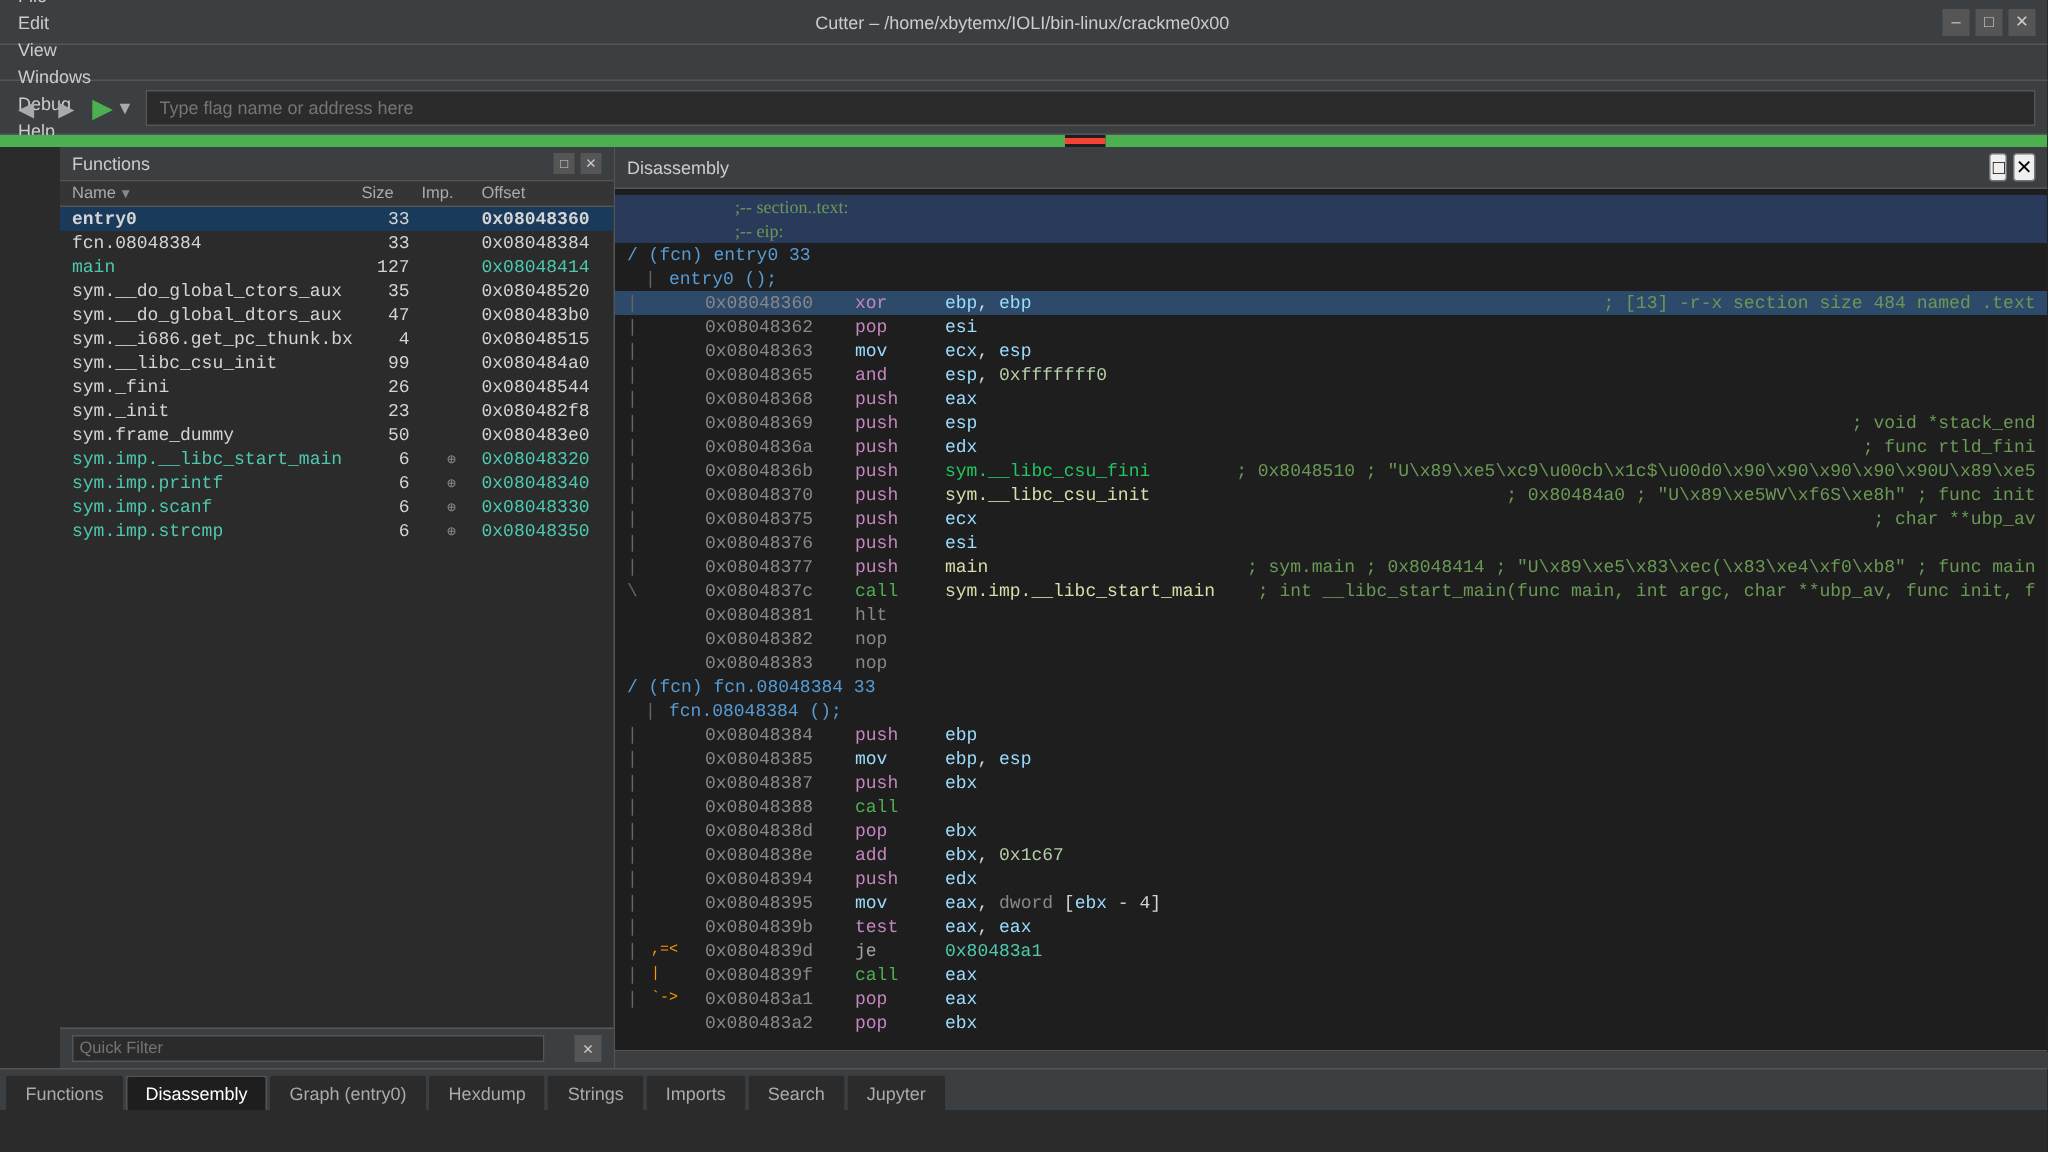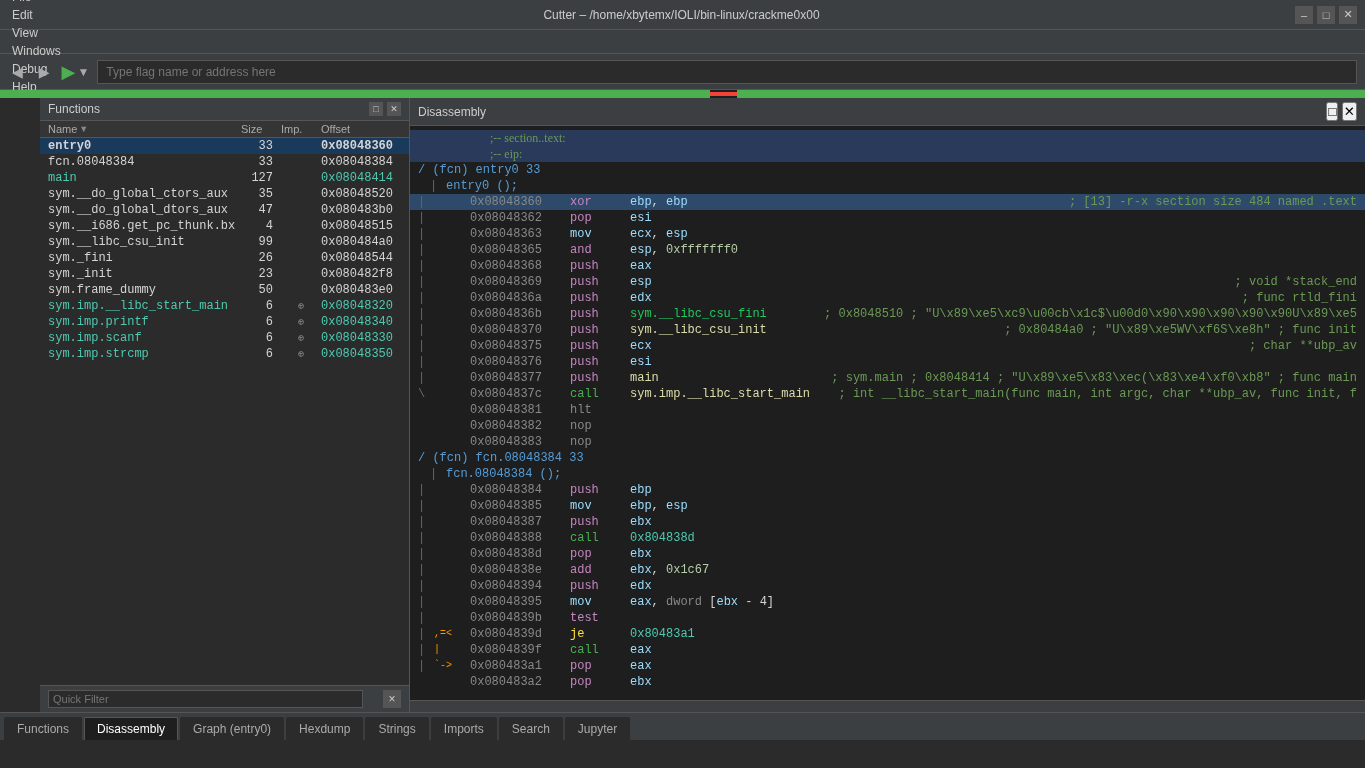--- a/index.html
+++ b/index.html
@@ -530,21 +530,20 @@
           <span class="arrow-col" style="color: rgb(255, 152, 0); font-size: 10px; width: 36px; flex-shrink: 0;"></span>
           <span class="addr-col">0x08048387</span>
           <span class="mnem-col" style="color: rgb(197, 134, 192);">push</span>
           <span class="operands"><span style="color:#9cdcfe">ebx</span></span>
         </div>
         <div class="asm-line">
           <span class="pipe-col" style="color: rgb(102, 102, 102);">|</span>
           <span class="arrow-col" style="color: rgb(255, 152, 0); font-size: 10px; width: 36px; flex-shrink: 0;"></span>
           <span class="addr-col">0x08048388</span>
           <span class="mnem-col green">call</span>
-          <span class="operands"><span style="color:#4ec9b0">0x804838d</span></span>
         </div>
         <div class="asm-line">
           <span class="pipe-col" style="color: rgb(102, 102, 102);">|</span>
           <span class="arrow-col" style="color: rgb(255, 152, 0); font-size: 10px; width: 36px; flex-shrink: 0;"></span>
           <span class="addr-col">0x0804838d</span>
           <span class="mnem-col" style="color: rgb(197, 134, 192);">pop</span>
           <span class="operands"><span style="color:#9cdcfe">ebx</span></span>
         </div>
         <div class="asm-line">
           <span class="pipe-col" style="color: rgb(102, 102, 102);">|</span>
@@ -565,26 +564,27 @@
           <span class="arrow-col" style="color: rgb(255, 152, 0); font-size: 10px; width: 36px; flex-shrink: 0;"></span>
           <span class="addr-col">0x08048395</span>
           <span class="mnem-col" style="color: rgb(156, 220, 254);">mov</span>
           <span class="operands"><span style="color:#9cdcfe">eax</span>, <span style="color:#888">dword</span> [<span style="color:#9cdcfe">ebx</span> - 4]</span>
         </div>
         <div class="asm-line">
           <span class="pipe-col" style="color: rgb(102, 102, 102);">|</span>
           <span class="arrow-col" style="color: rgb(255, 152, 0); font-size: 10px; width: 36px; flex-shrink: 0;"></span>
           <span class="addr-col">0x0804839b</span>
           <span class="mnem-col" style="color: rgb(197, 134, 192);">test</span>
+          <span class="operands"><span style="color:#9cdcfe">eax</span>, <span style="color:#9cdcfe">eax</span></span>
         </div>
         <div class="asm-line">
           <span class="pipe-col" style="color: rgb(102, 102, 102);">|</span>
           <span class="arrow-col" style="color: rgb(255, 152, 0); font-size: 10px; width: 36px; flex-shrink: 0;">,=&lt;</span>
           <span class="addr-col">0x0804839d</span>
-          <span class="mnem-col" style="color: #fde047;">je</span>
+          <span class="mnem-col" style="color: #a3a3a3;">je</span>
           <span class="operands"><span style="color:#4ec9b0">0x80483a1</span></span>
         </div>
         <div class="asm-line">
           <span class="pipe-col" style="color: rgb(102, 102, 102);">|</span>
           <span class="arrow-col" style="color: rgb(255, 152, 0); font-size: 10px; width: 36px; flex-shrink: 0;">|</span>
           <span class="addr-col">0x0804839f</span>
           <span class="mnem-col green">call</span>
           <span class="operands"><span style="color:#9cdcfe">eax</span></span>
         </div>
         <div class="asm-line">

